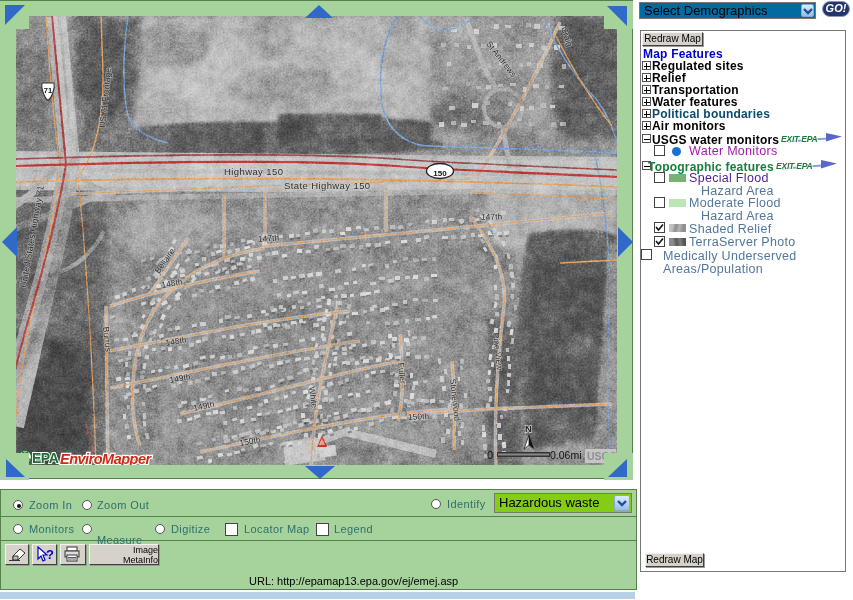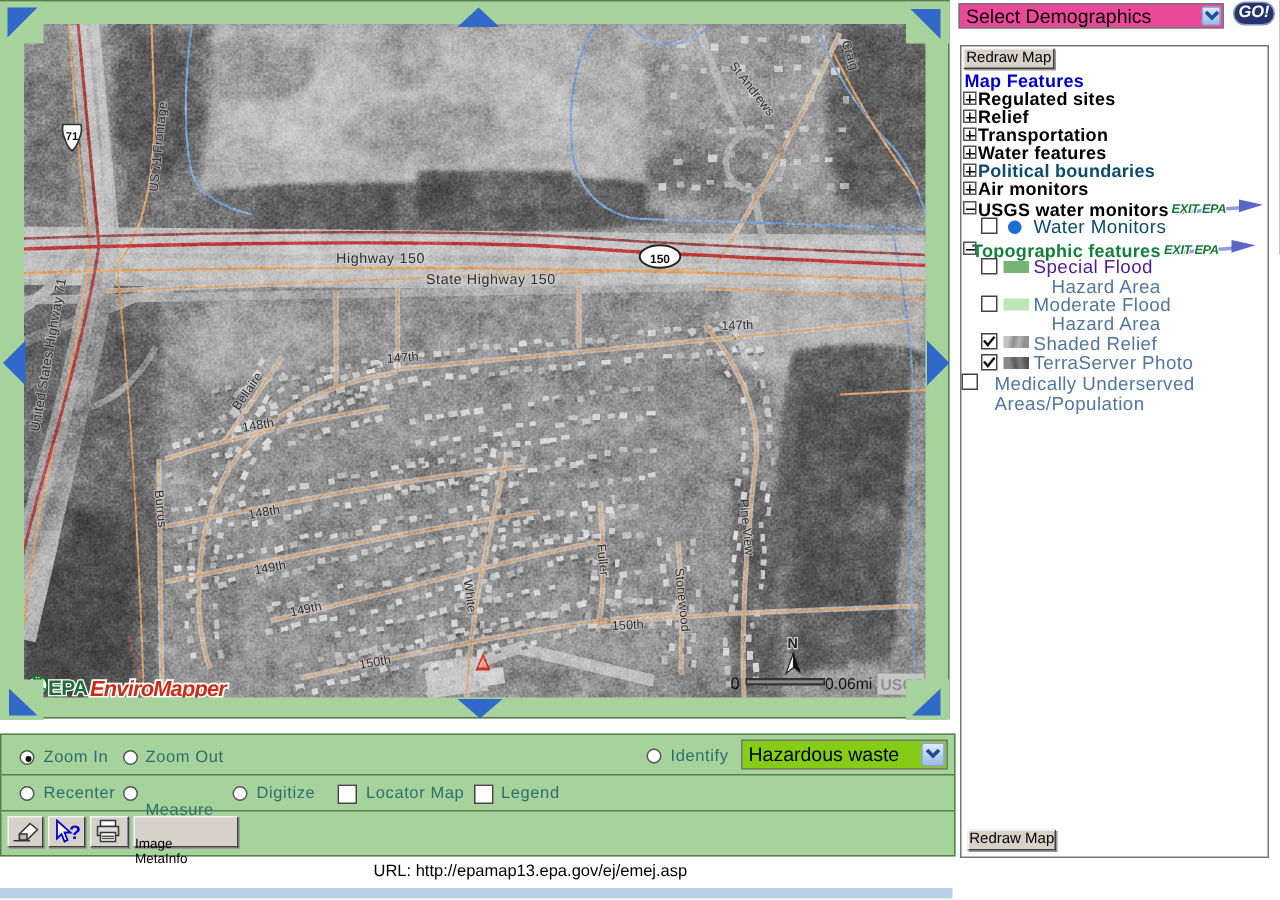--- a/index.html
+++ b/index.html
@@ -1242,41 +1242,41 @@
       <polygon points="5,4 25,4 5,24" fill="#3169c8"></polygon>
       <polygon points="607,5 627,5 627,25" fill="#3169c8"></polygon>
       <polygon points="6,458 6,476 25,476" fill="#3169c8"></polygon>
       <polygon points="627,458 627,476 608,476" fill="#3169c8"></polygon>
       <polygon points="305,17 333,17 319,4" fill="#3169c8"></polygon>
       <polygon points="305,465 335,465 320,478" fill="#3169c8"></polygon>
       <polygon points="17,226 17,256 2,241" fill="#3169c8"></polygon>
       <polygon points="618,226 618,256 633,241" fill="#3169c8"></polygon>
     </svg>
   </div>
-<div class="abs" style="left:0;top:489px;width:637px;height:82px;background:#a6d39b;border:1px solid #55814d">
+<div class="abs" style="left:0;top:489px;width:637px;height:101px;background:#a6d39b;border:1px solid #55814d">
     <div class="abs" style="left:0;top:26px;width:635px;height:1px;background:#55814d"></div>
     <div class="abs" style="left:0;top:50px;width:635px;height:1px;background:#55814d"></div>
     <div style="position:absolute;left:12px;top:10px;width:10px;height:10px;border-radius:50%;background:#fff;border:1px solid #555">
       <div style="position:absolute;left:3px;top:3px;width:4px;height:4px;border-radius:50%;background:#111"></div>
     </div>
     <div class="abs" style="left:28px;top:9px;font:11px 'Liberation Sans',sans-serif;color:#2f6e6e;letter-spacing:0.4px">Zoom In</div>
     <div style="position:absolute;left:81px;top:10px;width:10px;height:10px;border-radius:50%;background:#fff;border:1px solid #555"></div>
     <div class="abs" style="left:96px;top:9px;font:11px 'Liberation Sans',sans-serif;color:#2f6e6e;letter-spacing:0.4px">Zoom Out</div>
     <div style="position:absolute;left:430px;top:9px;width:10px;height:10px;border-radius:50%;background:#fff;border:1px solid #555"></div>
     <div class="abs" style="left:446px;top:8px;font:11px 'Liberation Sans',sans-serif;color:#2f6e6e;letter-spacing:0.4px">Identify</div>
     <div style="position:absolute;left:493px;top:3px;width:138px;height:20px;background:#84cc16;border:1px solid #777">
       <div style="position:absolute;left:2px;top:0;right:18px;bottom:0;font:13px/18px 'Liberation Sans',sans-serif;color:#000;padding-left:2px;white-space:nowrap;overflow:hidden">Hazardous waste</div>
       <div style="position:absolute;right:1px;top:1px;bottom:1px;width:16px;background:linear-gradient(#dcebfb,#b6cff0 60%,#9cbbe8);border:1px solid #8aa6d6;border-radius:2px">
         <div style="position:absolute;left:50%;top:50%;transform:translate(-50%,-50%)"><svg width="11" height="8" viewBox="0 0 11 8">
             <path d="M1.5,1 L5.5,5 L9.5,1" fill="none" stroke="#1e4f91" stroke-width="2.4"></path>
           </svg></div>
       </div>
     </div>
     <div style="position:absolute;left:12px;top:34px;width:10px;height:10px;border-radius:50%;background:#fff;border:1px solid #555"></div>
-    <div class="abs" style="left:28px;top:33px;font:11px 'Liberation Sans',sans-serif;color:#2f6e6e;letter-spacing:0.4px">Recenter</div>
+    <div class="abs" style="left:28px;top:33px;font:11px 'Liberation Sans',sans-serif;color:#2f6e6e;letter-spacing:0.4px">Monitors</div>
     <div style="position:absolute;left:81px;top:34px;width:10px;height:10px;border-radius:50%;background:#fff;border:1px solid #555"></div>
     <div class="abs" style="left:96px;top:44px;font:11px 'Liberation Sans',sans-serif;color:#2f6e6e;letter-spacing:0.4px">Measure</div>
     <div style="position:absolute;left:154px;top:34px;width:10px;height:10px;border-radius:50%;background:#fff;border:1px solid #555"></div>
     <div class="abs" style="left:170px;top:33px;font:11px 'Liberation Sans',sans-serif;color:#2f6e6e;letter-spacing:0.4px">Digitize</div>
     <div style="position:absolute;left:224px;top:33px;width:13px;height:13px;background:#fff;border:1px solid #444"></div>
     <div class="abs" style="left:243px;top:33px;font:11px 'Liberation Sans',sans-serif;color:#2f6e6e;letter-spacing:0.4px">Locator Map</div>
     <div style="position:absolute;left:315px;top:33px;width:13px;height:13px;background:#fff;border:1px solid #444"></div>
     <div class="abs" style="left:333px;top:33px;font:11px 'Liberation Sans',sans-serif;color:#2f6e6e;letter-spacing:0.4px">Legend</div>
     <div style="position:absolute;left:4px;top:54px;width:24px;height:21px;background:#d6d2ca;border:1px solid #888;border-top-color:#f4f2ee;border-left-color:#f4f2ee;border-right-color:#404040;border-bottom-color:#404040;box-shadow:1px 1px 0 #9a9a9a;text-align:center;line-height:19px;font:11px 'Liberation Sans',sans-serif;color:#000;white-space:nowrap;padding-top:2px"><svg width="19" height="15" viewBox="0 0 19 15">
         <polygon points="5,9 12,2 17,6 10,13 5,13" fill="#fff" stroke="#333" stroke-width="1"></polygon>
@@ -1287,25 +1287,25 @@
         <polygon points="3,1 3,13 6,10 8,15 10,14 8,9 12,9" fill="#fff" stroke="#00c" stroke-width="1.2"></polygon>
         <text x="11" y="13" style="font:bold 13px 'Liberation Sans',sans-serif;fill:#00c">?</text>
       </svg></div>
     <div style="position:absolute;left:59px;top:54px;width:26px;height:21px;background:#d6d2ca;border:1px solid #888;border-top-color:#f4f2ee;border-left-color:#f4f2ee;border-right-color:#404040;border-bottom-color:#404040;box-shadow:1px 1px 0 #9a9a9a;text-align:center;line-height:19px;font:11px 'Liberation Sans',sans-serif;color:#000;white-space:nowrap;padding-top:1px"><svg width="20" height="16" viewBox="0 0 20 16">
         <rect x="4" y="1" width="10" height="4" fill="#fff" stroke="#333"></rect>
         <rect x="2" y="5" width="14" height="6" fill="#ddd" stroke="#333"></rect>
         <rect x="4" y="9" width="10" height="6" fill="#fff" stroke="#333"></rect>
         <line x1="5" y1="11.5" x2="13" y2="11.5" stroke="#555"></line>
         <line x1="5" y1="13" x2="13" y2="13" stroke="#555"></line>
       </svg></div>
-    <div style="position:absolute;left:88px;top:54px;width:70px;height:21px;background:#d6d2ca;border:1px solid #888;border-top-color:#f4f2ee;border-left-color:#f4f2ee;border-right-color:#404040;border-bottom-color:#404040;box-shadow:1px 1px 0 #9a9a9a;text-align:left;line-height:9.5px;font:9px 'Liberation Sans',sans-serif;color:#000;white-space:nowrap;padding-top:12px">Image<br>MetaInfo</div>
+    <div style="position:absolute;left:88px;top:54px;width:70px;height:21px;background:#d6d2ca;border:1px solid #888;border-top-color:#f4f2ee;border-left-color:#f4f2ee;border-right-color:#404040;border-bottom-color:#404040;box-shadow:1px 1px 0 #9a9a9a;text-align:right;line-height:9.5px;font:9px 'Liberation Sans',sans-serif;color:#000;white-space:nowrap;padding-top:0px">Image<br>MetaInfo</div>
   </div>
 <div class="abs" style="left:249px;top:575px;font:11px 'Liberation Sans',sans-serif;color:#000">URL: http://epamap13.epa.gov/ej/emej.asp</div>
 <div class="abs" style="left:0;top:592px;width:635px;height:7px;background:#b8d0e8"></div>
-<div style="position:absolute;left:639px;top:2px;width:177px;height:17px;background:#ec4899;border:1px solid #777">
+<div style="position:absolute;left:639px;top:2px;width:177px;height:17px;background:#0369a1;border:1px solid #777">
     <div style="position:absolute;left:2px;top:0;right:15px;bottom:0;font:13px/15px 'Liberation Sans',sans-serif;color:#000;padding-left:2px;white-space:nowrap;overflow:hidden">Select Demographics</div>
     <div style="position:absolute;right:1px;top:1px;bottom:1px;width:13px;background:linear-gradient(#dcebfb,#b6cff0 60%,#9cbbe8);border:1px solid #8aa6d6;border-radius:2px">
       <div style="position:absolute;left:50%;top:50%;transform:translate(-50%,-50%)"><svg width="11" height="8" viewBox="0 0 11 8">
           <path d="M1.5,1 L5.5,5 L9.5,1" fill="none" stroke="#1e4f91" stroke-width="2.4"></path>
         </svg></div>
     </div>
   </div>
 <div class="abs" style="left:822px;top:1px;width:28px;height:16px;background:#24356e;border:1px solid #8899bb;border-radius:8px;text-align:center;line-height:14px;font:italic bold 11px 'Liberation Sans',sans-serif;color:#fff">GO!</div>
 <div class="abs" style="left:640px;top:30px;width:206px;height:542px;background:#fff;border:1px solid #777">
     <div style="position:absolute;left:1px;top:1px;width:61px;height:14px;background:#d6d2ca;border:1px solid #888;border-top-color:#f4f2ee;border-left-color:#f4f2ee;border-right-color:#404040;border-bottom-color:#404040;box-shadow:1px 1px 0 #9a9a9a;text-align:center;line-height:12px;font:10px 'Liberation Sans',sans-serif;color:#000;white-space:nowrap;padding-top:0px">Redraw Map</div>
@@ -1351,21 +1351,21 @@
     <div style="position:absolute;left:0.5px;top:130px;width:9px;height:9px;background:#fff;border:1px solid #555">
       <div style="position:absolute;left:1px;top:3.5px;width:6px;height:1px;background:#000"></div>
     </div>
     <div class="abs" style="left:7px;top:128px;font:bold 12px 'Liberation Sans',sans-serif;color:#15803d;letter-spacing:0.2px;white-space:nowrap">Topographic features<span style="display:inline-block;position:relative;width:66px;height:14px;vertical-align:-2px;margin-left:2px"><svg width="66" height="14" viewBox="0 0 66 14" style="position:absolute;left:0;top:0">
           <path d="M3,10 C18,8.5 32,7.5 46,6.5" fill="none" stroke="#8890dc" stroke-width="2.2" opacity="0.9"></path>
           <polygon points="45,1 61,4.5 45,9.5" fill="#5a66c8"></polygon>
           <text x="0" y="10" style="font:italic bold 8.5px 'Liberation Sans',sans-serif;fill:#1b7a3c;letter-spacing:-0.2px;paint-order:stroke;stroke:#fff;stroke-width:1.6px">EXIT EPA</text>
         </svg></span></div>
     <div style="position:absolute;left:13px;top:114px;width:11px;height:11px;background:#fff;border:1px solid #444"></div>
     <div class="abs" style="left:31px;top:116px;width:9px;height:9px;border-radius:50%;background:#1c6fd4"></div>
-    <div class="abs" style="left:48px;top:113px;font:12.5px 'Liberation Sans',sans-serif;color:#0c4a6e;letter-spacing:0.3px;white-space:nowrap">Water Monitors</div>
+    <div class="abs" style="left:48px;top:113px;font:12.5px 'Liberation Sans',sans-serif;color:#a21caf;letter-spacing:0.3px;white-space:nowrap">Water Monitors</div>
     <div style="position:absolute;left:13px;top:141px;width:11px;height:11px;background:#fff;border:1px solid #444"></div>
     <div class="abs" style="left:28px;top:143px;width:17px;height:8px;background:#76b476"></div>
     <div class="abs" style="left:48px;top:140px;font:12.5px 'Liberation Sans',sans-serif;color:#4c1d95;letter-spacing:0.3px;white-space:nowrap">Special Flood</div>
     <div class="abs" style="left:60px;top:153px;font:12.5px 'Liberation Sans',sans-serif;color:#53779c;letter-spacing:0.3px;white-space:nowrap">Hazard Area</div>
     <div style="position:absolute;left:13px;top:166px;width:11px;height:11px;background:#fff;border:1px solid #444"></div>
     <div class="abs" style="left:28px;top:168px;width:17px;height:8px;background:#bce6b4"></div>
     <div class="abs" style="left:48px;top:165px;font:12.5px 'Liberation Sans',sans-serif;color:#53779c;letter-spacing:0.3px;white-space:nowrap">Moderate Flood</div>
     <div class="abs" style="left:60px;top:178px;font:12.5px 'Liberation Sans',sans-serif;color:#53779c;letter-spacing:0.3px;white-space:nowrap">Hazard Area</div>
     <div style="position:absolute;left:13px;top:191px;width:11px;height:11px;background:#fff;border:1px solid #444">
       <svg width="11" height="11" viewBox="0 0 11 11" style="position:absolute;left:-1px;top:-1px">

